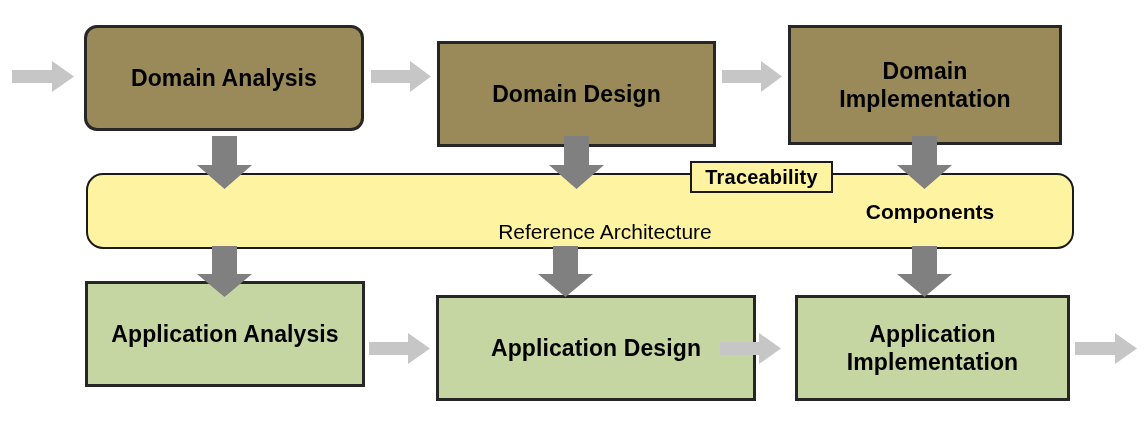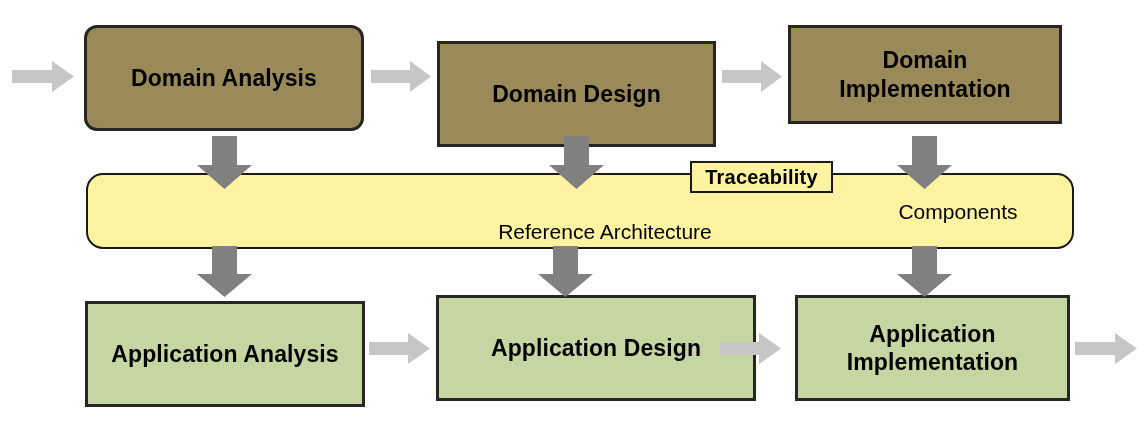--- a/index.html
+++ b/index.html
@@ -101,21 +101,21 @@
   </div>
 
   <div class="proc-box domain" style="left:84px; top:25px; width:280px; height:106px;border-radius:13px;">
     <span class="proc-label">Domain Analysis</span>
   </div>
 
   <div class="proc-box domain" style="left:437px; top:25px; width:279px; height:106px;margin-top:16px;">
     <span class="proc-label">Domain Design</span>
   </div>
 
-  <div class="proc-box domain" style="left:788px; top:25px; width:274px; height:99px;text-align:center;">
+  <div class="proc-box domain" style="left:788px; top:25px; width:274px; height:120px;text-align:center;">
     <span class="proc-label">Domain
 Implementation</span>
   </div>
 
   <div class="arrow v-arrow" style="left:197px; top:136px; width:55px; height:53px;">
     <svg viewBox="0 0 55 53" preserveAspectRatio="none">
       <polygon points="15,0 40,0 40,29 55,29 27.5,53 0,29 15,29" fill="#808080"></polygon>
     </svg>
   </div>
 
@@ -129,21 +129,21 @@
     <svg viewBox="0 0 55 53" preserveAspectRatio="none">
       <polygon points="15,0 40,0 40,29 55,29 27.5,53 0,29 15,29" fill="#808080"></polygon>
     </svg>
   </div>
 
   <div class="band" style="left:86px; top:173px; width:988px; height:76px;"></div>
 
 
   <div class="band-label" style="left:405px; top:200px; width:400px;margin-top:20px;">Reference Architecture</div>
 
-  <div class="band-label" style="left:818px; top:200px; width:280px;">Components</div>
+  <div class="band-label" style="left:790px; top:200px; width:280px;font-weight:bold;">Components</div>
 
   <div class="trace-tag" style="left:690px; top:161px; width:143px; height:32px;">
     <span>Traceability</span>
   </div>
 
   <div class="arrow v-arrow" style="left:197px; top:246px; width:55px; height:51px;">
     <svg viewBox="0 0 55 51" preserveAspectRatio="none">
       <polygon points="15,0 40,0 40,28 55,28 27.5,51 0,28 15,28" fill="#808080"></polygon>
     </svg>
   </div>
@@ -171,21 +171,21 @@
       <polygon points="0,9 39,9 39,0 61,15.5 39,31 39,22 0,22" fill="#c6c6c6"></polygon>
     </svg>
   </div>
 
   <div class="arrow h-arrow" style="left:1075px; top:333px; width:62px; height:31px;">
     <svg viewBox="0 0 62 31" preserveAspectRatio="none">
       <polygon points="0,9 40,9 40,0 62,15.5 40,31 40,22 0,22" fill="#c6c6c6"></polygon>
     </svg>
   </div>
 
-  <div class="proc-box app" style="left:85px; top:301px; width:280px; height:106px;">
+  <div class="proc-box app" style="left:85px; top:281px; width:280px; height:106px;">
     <span class="proc-label">Application Analysis</span>
   </div>
 
   <div class="proc-box app" style="left:436px; top:295px; width:320px; height:106px;">
     <span class="proc-label">Application Design</span>
   </div>
 
   <div class="proc-box app" style="left:787px; top:295px; width:275px; height:106px;margin-left:8px;">
     <span class="proc-label">Application
 Implementation</span>

